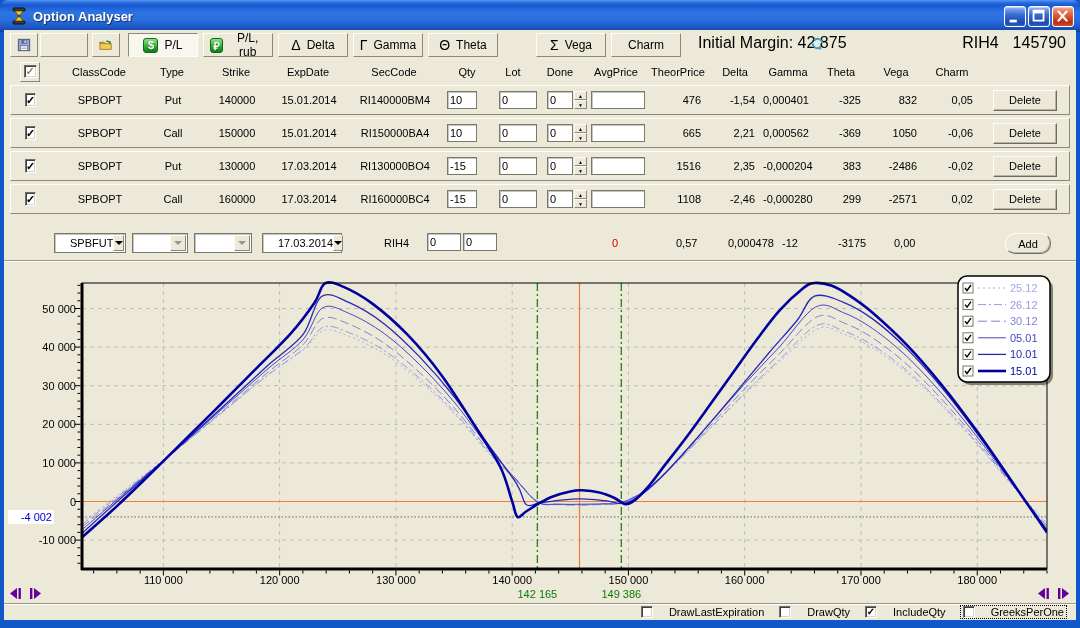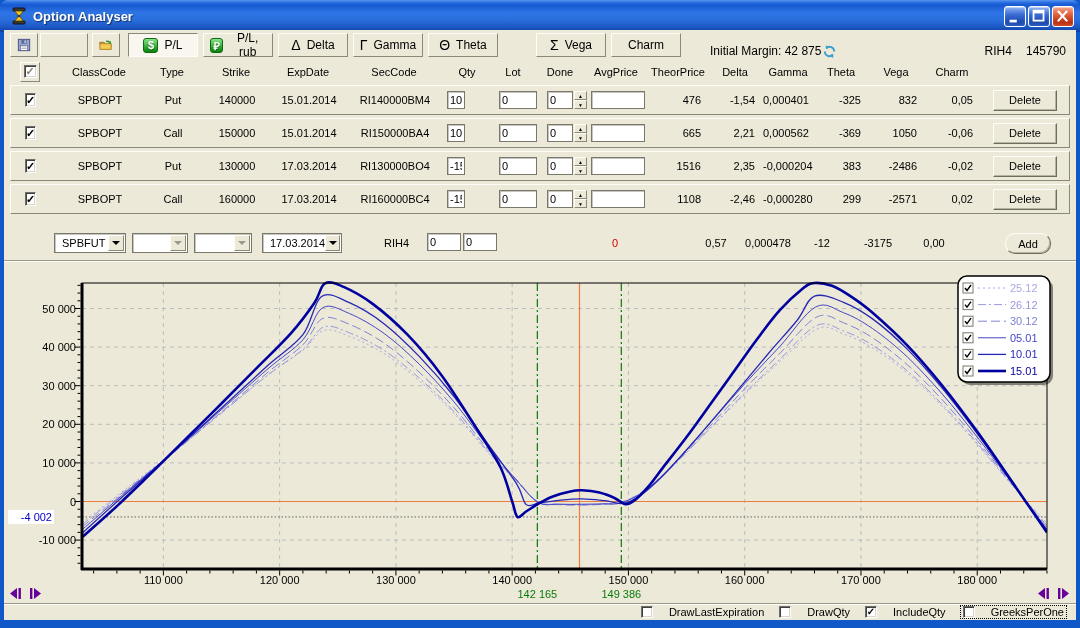--- a/index.html
+++ b/index.html
@@ -26,65 +26,65 @@
   
   .toolbar { position:absolute; top:0; left:0; width:100%; height:28px; }
   .tbtn { position:absolute; top:3px; height:24px; background:#ece9d8;
     border:1px solid; border-color:#fffdf6 #8a8878 #8a8878 #fffdf6;
     display:flex; align-items:center; justify-content:center; gap:6px; font-size:12px; color:#000; }
   .tbtn.selected { background:#f8f6ee; border-color:#8a8878 #fffdf6 #fffdf6 #8a8878; }
   .gicon { font-size:14px; line-height:14px; }
   .money-icon { width:15px; height:15px; border-radius:3px; border:1px solid #0c6b10;
     background:linear-gradient(180deg,#8ae48a,#22a024 70%,#118013); color:#fff; font-weight:bold;
     font-size:11px; display:flex; align-items:center; justify-content:center; text-shadow:0 1px 1px rgba(0,0,0,.4); }
-  .tb-text { position:absolute; top:9px; height:24px; display:flex; align-items:center; font-size:12px; color:#000; gap:8px;margin-left:12px; }
+  .tb-text { position:absolute; top:1px; height:24px; display:flex; align-items:center; font-size:16px; color:#000; gap:8px; }
   .symline { right:10px; gap:14px; }
 
   
   .tgrid { display:grid; grid-template-columns:44px 90px 56px 72px 72px 100px 46px 46px 48px 64px 60px 54px 52px 54px 56px 56px 1fr; align-items:center; }
   .thead { position:absolute; top:28px; left:6px; width:1060px; height:27px; font-size:11px; color:#000; }
   .thead .hc { text-align:center; }
   .trow { position:absolute; left:6px; width:1060px; height:30px; background:#ece9d8;
     border:1px solid; border-color:#fffdf6 #8a8878 #8a8878 #fffdf6; font-size:11px; }
   .cellc { text-align:center; }
   .celln { text-align:right; padding-right:8px; }
   .cb { width:13px; height:13px; background:#fff; margin-left:14px;
     border:1px solid #808080; border-color:#6e6e6e #fdfdfd #fdfdfd #6e6e6e;
     box-shadow:inset 1px 1px 0 #404040, inset -1px -1px 0 #d8d4c8;
     font-size:11px; font-weight:bold; line-height:11px; text-align:center; color:#000; }
   .cb.gray { color:#8a8878; }
   .hcbwrap { width:20px; height:20px; margin-left:10px; background:#ece9d8; border:1px solid; border-color:#fffdf6 #8a8878 #8a8878 #fffdf6; display:flex; align-items:center; justify-content:center; }
   .hcbwrap .cb { margin-left:0; }
   .tin { height:18px; border:1px solid #7a786a; background:#fff; font-family:"Liberation Sans",sans-serif;
     font-size:11px; padding:0 2px; box-shadow:inset 1px 1px 0 rgba(90,90,80,.35); }
-  .in-qty { width:18px; margin-left:2px; }
+  .in-qty { width:30px; margin-left:2px; }
   .in-lot { width:38px; margin-left:8px; }
   .in-done { width:26px; margin-left:10px; }
   .in-avg { width:54px; margin-left:6px; }
   .donebox { display:flex; align-items:center; }
   .spin { display:flex; flex-direction:column; margin-left:1px; }
   .sbtn { width:13px; height:9px; background:#ece9d8; border:1px solid; border-color:#fffdf6 #8a8878 #8a8878 #fffdf6;
     font-size:5px; line-height:6px; text-align:center; color:#000; padding:0; }
   .xpbtn { height:21px; background:#ece9d8; border:1px solid; border-color:#fffdf6 #6e6c5c #6e6c5c #fffdf6;
     box-shadow:inset -1px -1px 0 #b8b4a4; font-size:11px; font-family:"Liberation Sans",sans-serif; color:#000; }
   .rowdel { width:64px; justify-self:center; }
 
   
   .addrow { position:absolute; top:198px; left:0; width:1072px; height:30px; font-size:11px; }
   .addrow > * { position:absolute; top:5px; }
   .xpsel { height:20px; background:#fff; border:1px solid #7a786a; box-shadow:inset 1px 1px 0 rgba(90,90,80,.35);
     display:flex; align-items:center; }
-  .xpsel .val { flex:1; padding-left:7px; font-size:11px; }
+  .xpsel .val { flex:1; padding-left:15px; font-size:11px; }
   .dropbtn { width:16px; height:16px; margin-right:1px; background:#ece9d8; border:1px solid; border-color:#fffdf6 #8a8878 #8a8878 #fffdf6;
     display:flex; align-items:center; justify-content:center; }
   .dropbtn::after { content:""; border:4px solid transparent; border-top:4px solid #000; margin-top:4px; }
   .xpsel.disabled .dropbtn::after { border-top-color:#9a988a; }
   .addlbl { top:9px; }
   .red0 { color:#d00000; text-align:center; top:9px; }
-  .agreek { top:9px; width:80px; text-align:center; }
+  .agreek { top:9px; width:80px; text-align:left; }
 
   .groove { position:absolute; left:0; width:1072px; height:2px; border-top:1px solid #9a988a; border-bottom:1px solid #fffdf6; }
 
   
   #chart { position:absolute; top:232px; left:0; }
 
   
   .harrows { position:absolute; top:557px; display:flex; gap:7px; z-index:5; }
   .statusbar { position:absolute; top:573px; left:0; width:1072px; height:17px;
     border-top:1px solid #9a988a; box-shadow:inset 0 1px 0 #fffdf6; background:#ece9d8;

